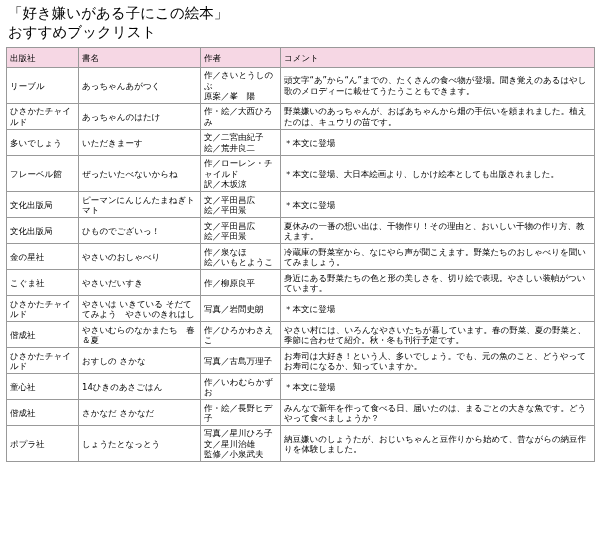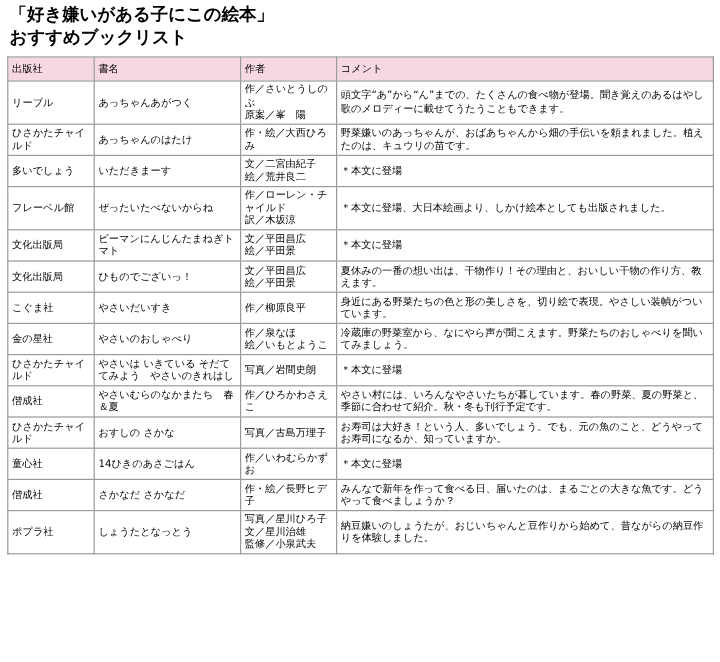--- a/index.html
+++ b/index.html
@@ -16,21 +16,21 @@
   }
   .page {
     width: 600px;
     height: 552px;
     box-sizing: border-box;
     padding: 4px 6px 0 6px;
   }
   .doc-title {
     font-size: 14.5px;
     line-height: 1.32;
-    font-weight: bold;
+    font-weight: normal;
     margin: 0 0 5px 2px;
     white-space: pre-line;
     letter-spacing: 0px;
   }
   table.booklist {
     border-collapse: collapse;
     width: 588px;
     table-layout: fixed;
     font-size: 8.5px;
   }
@@ -120,31 +120,31 @@
         <td class="comment">＊本文に登場</td>
       </tr>
       <tr class="row">
         <td class="pub">文化出版局</td>
         <td class="title">ひものでございっ！</td>
         <td class="author">文／平田昌広
 絵／平田景</td>
         <td class="comment">夏休みの一番の想い出は、干物作り！その理由と、おいしい干物の作り方、教えます。</td>
       </tr>
       <tr class="row">
-        <td class="pub">こぐま社</td>
-        <td class="title">やさいだいすき</td>
-        <td class="author">作／柳原良平</td>
-        <td class="comment">身近にある野菜たちの色と形の美しさを、切り絵で表現。やさしい装幀がついています。</td>
-      </tr>
-      <tr class="row">
         <td class="pub">金の星社</td>
         <td class="title">やさいのおしゃべり</td>
         <td class="author">作／泉なほ
 絵／いもとようこ</td>
         <td class="comment">冷蔵庫の野菜室から、なにやら声が聞こえます。野菜たちのおしゃべりを聞いてみましょう。</td>
+      </tr>
+      <tr class="row">
+        <td class="pub">こぐま社</td>
+        <td class="title">やさいだいすき</td>
+        <td class="author">作／柳原良平</td>
+        <td class="comment">身近にある野菜たちの色と形の美しさを、切り絵で表現。やさしい装幀がついています。</td>
       </tr>
       <tr class="row">
         <td class="pub">ひさかたチャイルド</td>
         <td class="title">やさいは いきている
 そだててみよう　やさいのきれはし</td>
         <td class="author">写真／岩間史朗</td>
         <td class="comment">＊本文に登場</td>
       </tr>
       <tr class="row">
         <td class="pub">偕成社</td>

